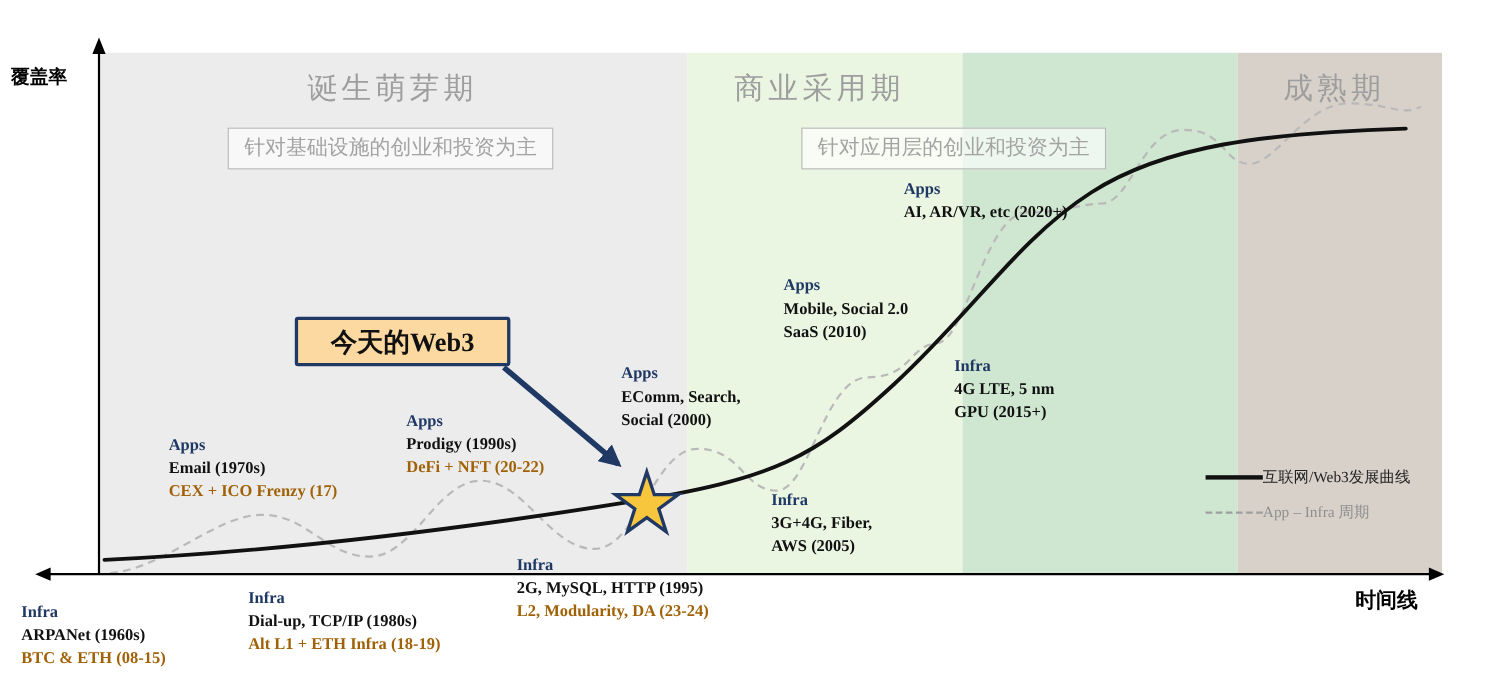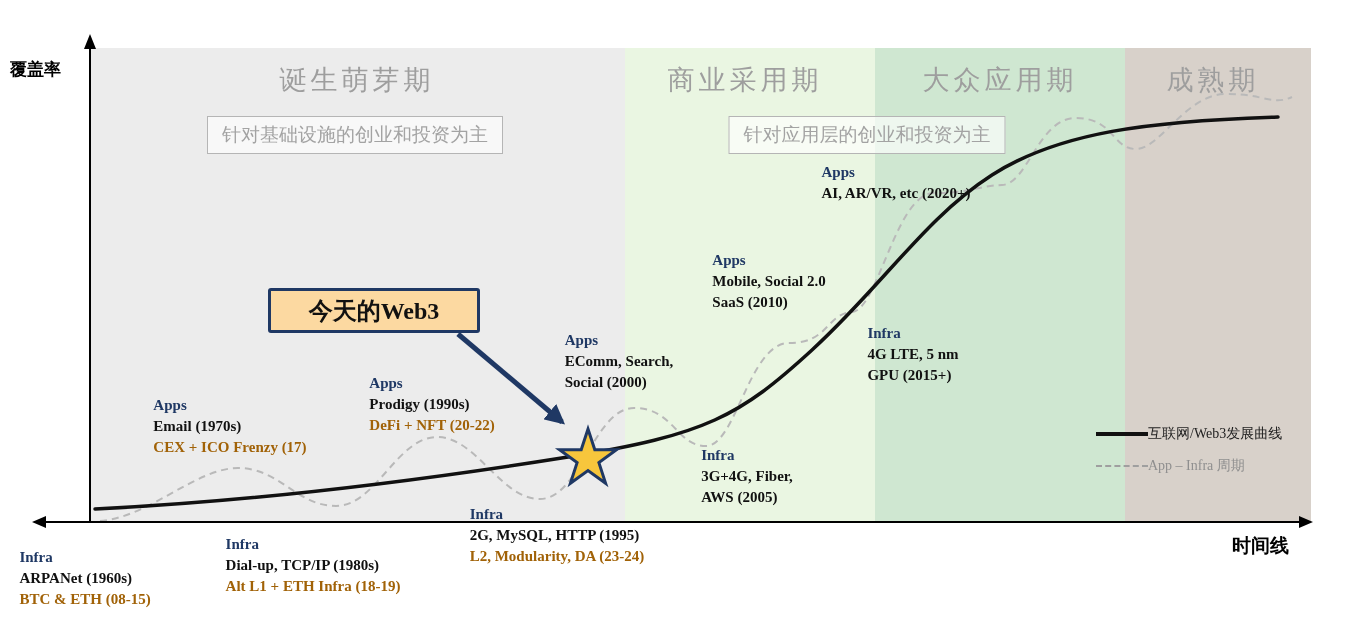--- a/index.html
+++ b/index.html
@@ -19,21 +19,21 @@
   .focus-box { position:absolute; top:116px; transform:translateX(-50%);
     height:38px; line-height:35px; padding:0 14px; border:1.5px solid #b5b5b5;
     background:rgba(255,255,255,0.65); color:#a3a3a3; font-size:19px; white-space:nowrap; }
 
   svg.overlay { position:absolute; left:0; top:0; pointer-events:none; }
 
   .axis-label { position:absolute; font-weight:bold; color:#000; white-space:nowrap; }
   .y-label { left:10px; top:58px; font-size:17px; }
   .x-label { left:1232px; top:533px; font-size:19px; }
 
-  .today-box { position:absolute; left:268px; top:288px; width:212px; height:45px;
+  .today-box { position:absolute; left:268px; top:288px; width:196px; height:45px;
     background:#fcd9a1; border:3px solid #1f3864; border-radius:3px;
     display:flex; align-items:center; justify-content:center;
     font-size:24px; color:#111; font-weight:bold; }
 
   .milestone { position:absolute; transform:translateX(-50%); text-align:left;
     font-size:15px; font-weight:bold; line-height:21px; white-space:nowrap; }
   .m-cat { color:#1f3864; }
   .m-line.dark { color:#111111; }
   .m-line.accent { color:#a16207; }
 
@@ -51,21 +51,20 @@
 
 <div class="canvas">
 
   <div class="band band1"></div>
   <div class="band band2"></div>
   <div class="band band3"></div>
   <div class="band band4"></div>
 
   <div class="phase-title" style="left:357px">诞生萌芽期</div>
   <div class="phase-title" style="left:745px">商业采用期</div>
-  <div class="phase-title" style="left:1000px">大众应用期</div>
   <div class="phase-title" style="left:1213px">成熟期</div>
 
   <div class="focus-box" style="left:355px">针对基础设施的创业和投资为主</div>
   <div class="focus-box" style="left:867px">针对应用层的创业和投资为主</div>
 
   <svg class="overlay" width="1359" height="625" viewBox="0 0 1359 625">
     <defs>
       <marker id="arrowNavy" viewBox="0 0 10 10" refX="8" refY="5" markerWidth="4" markerHeight="4" orient="auto">
         <path d="M0,0 L10,5 L0,10 z" fill="#1f3864"></path>
       </marker>

